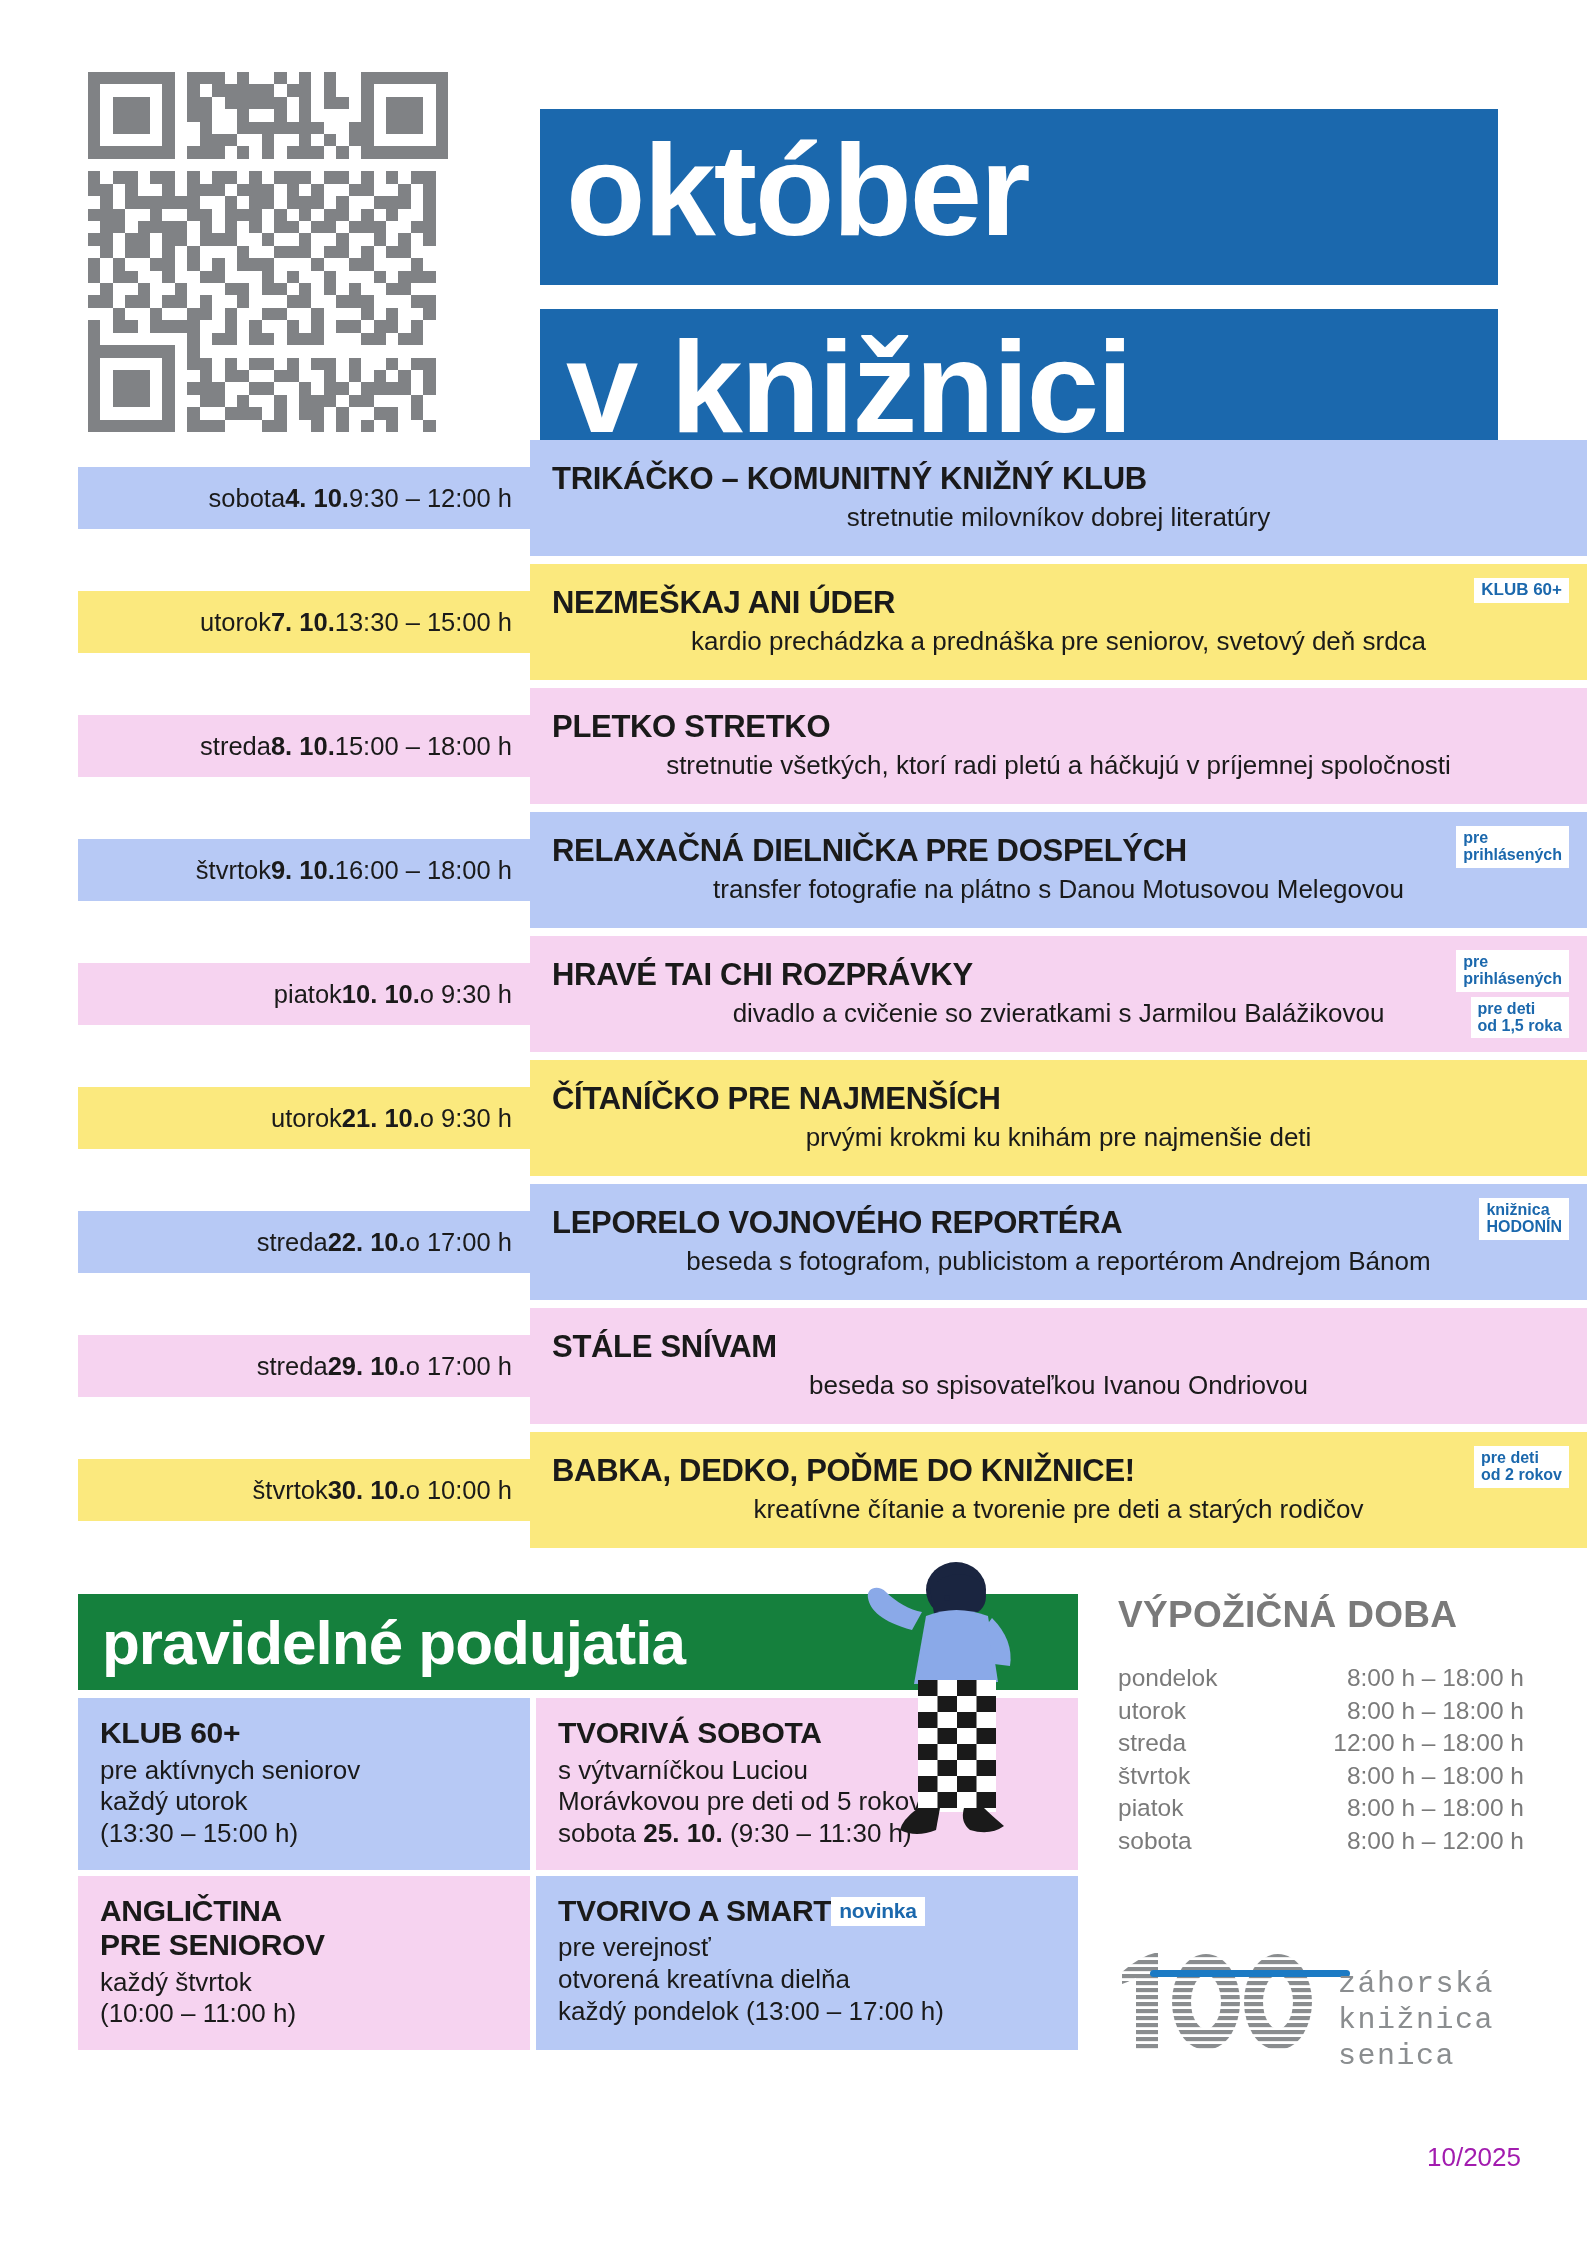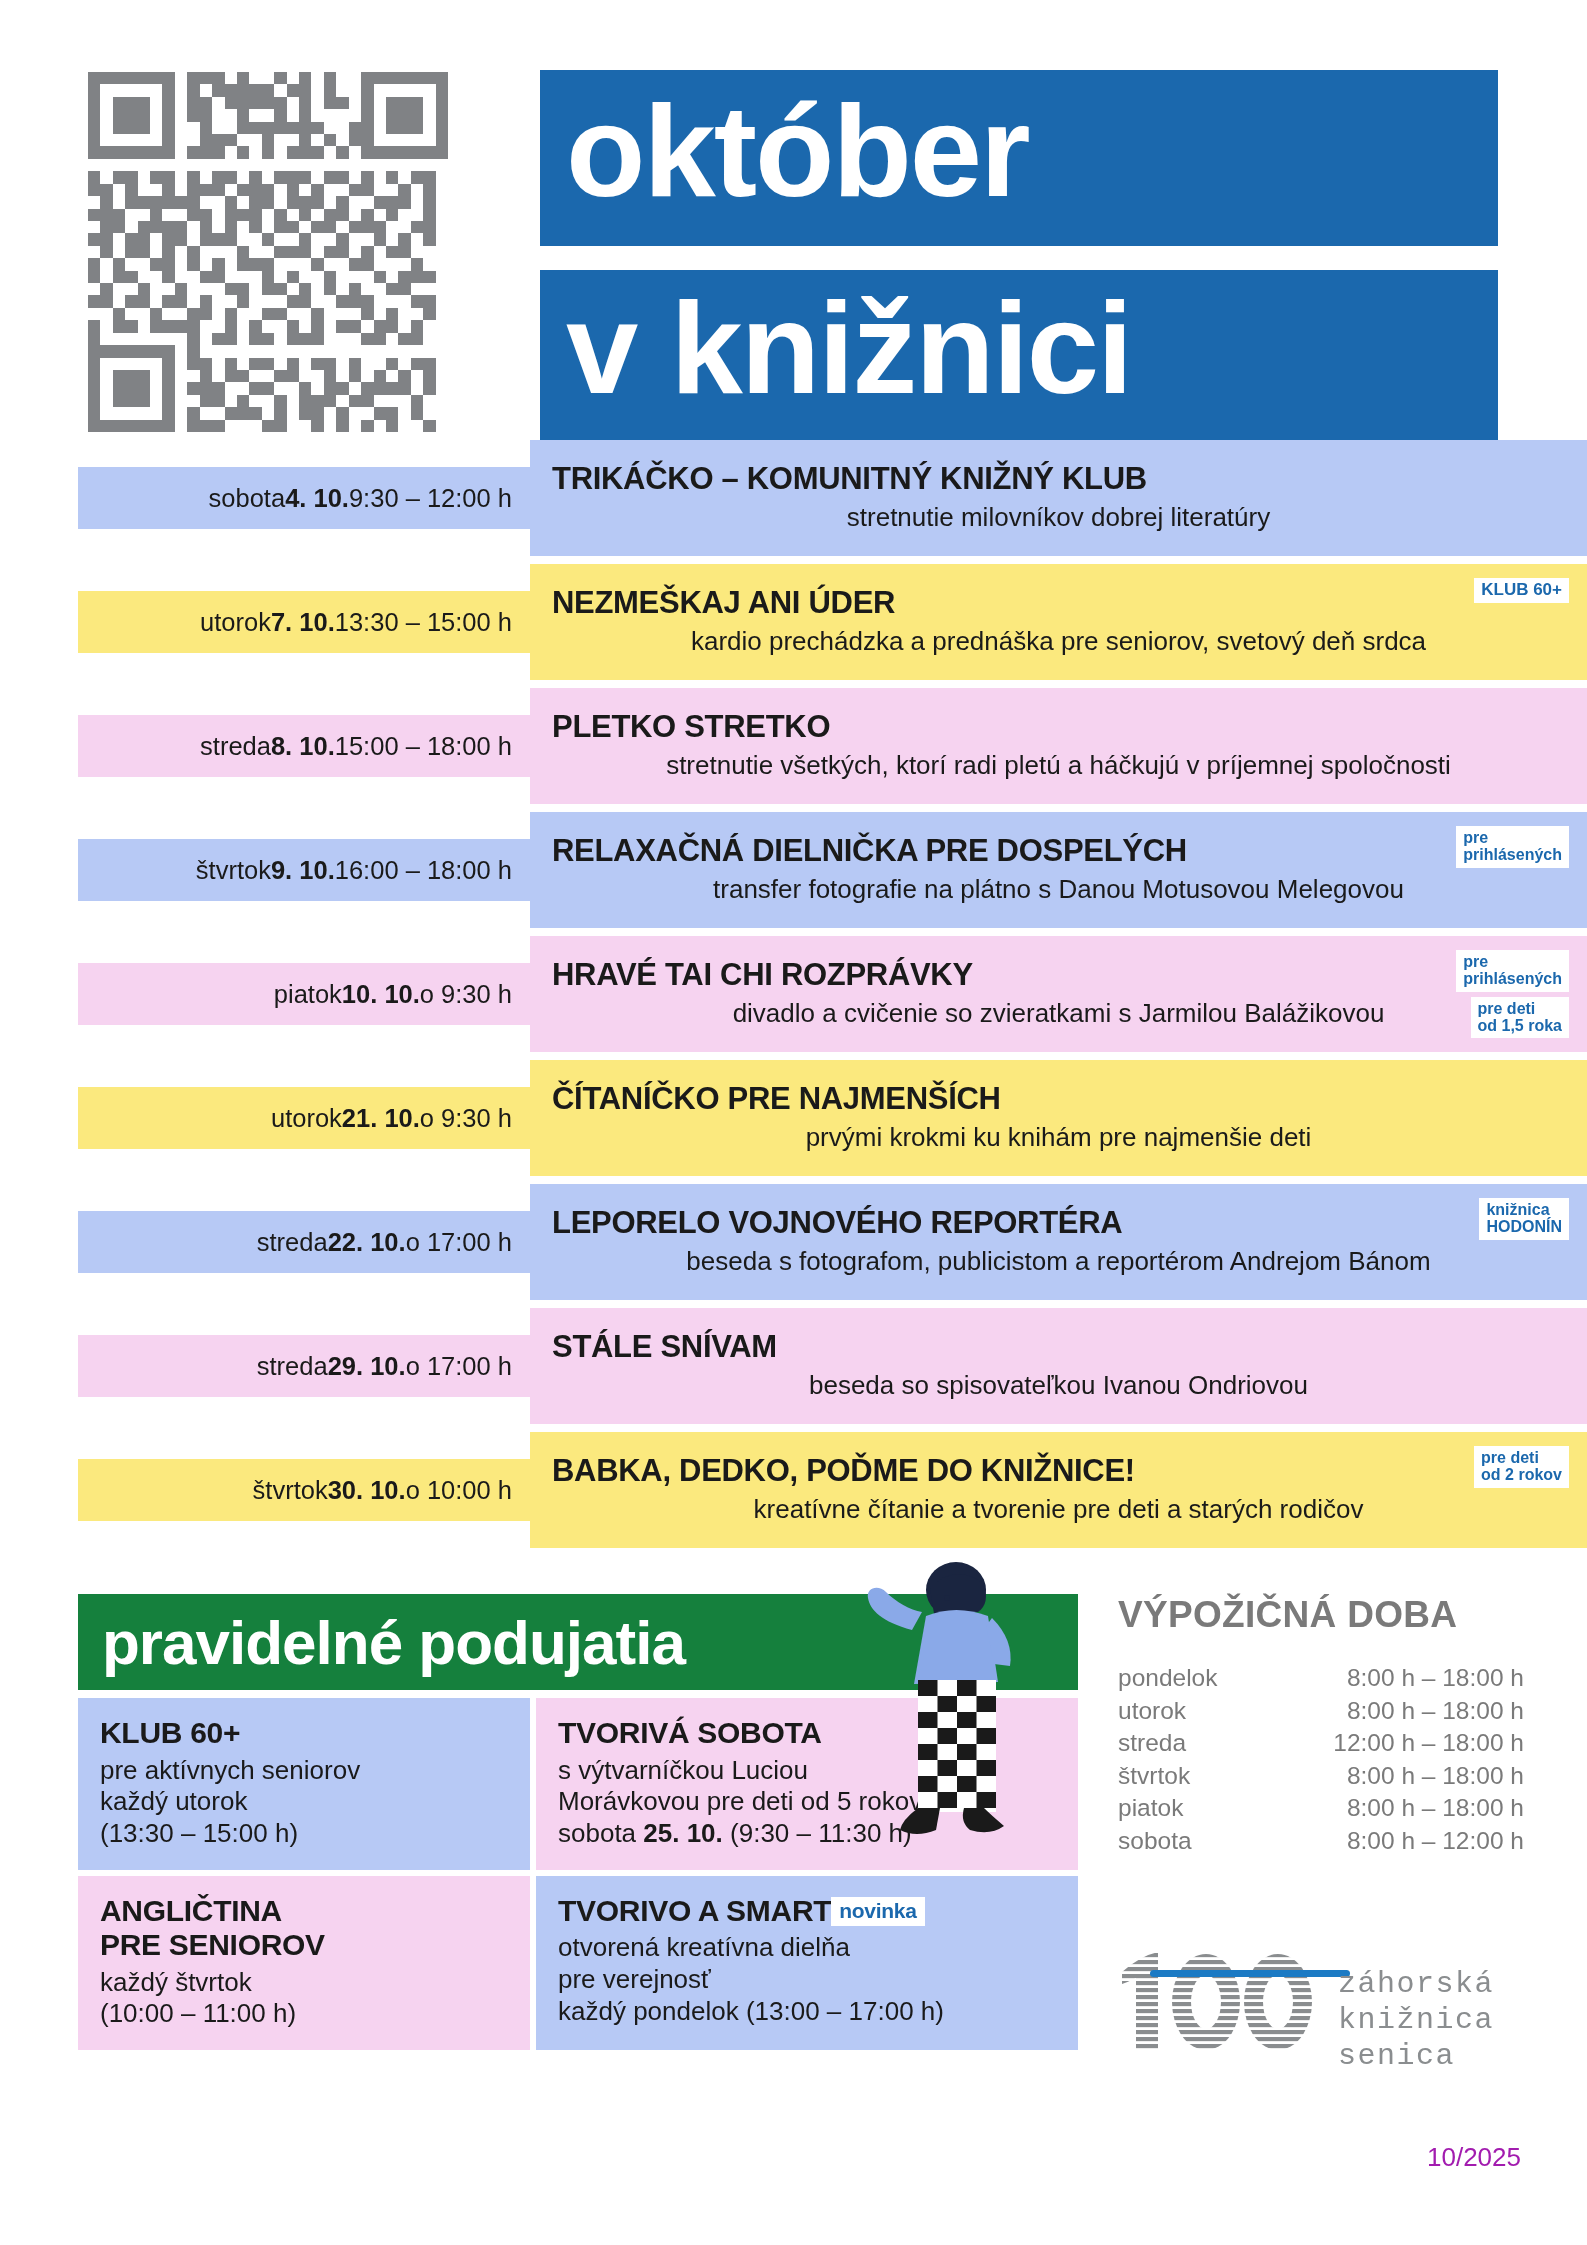--- a/index.html
+++ b/index.html
@@ -19,20 +19,21 @@
   .qr svg{display:block;width:360px;height:360px;}
 
   .title-block{position:absolute;left:540px;top:70px;width:958px;}
   .title-bar{
     background:#1b68ad;color:#fff;
     font-weight:700;
     letter-spacing:-2px;
     line-height:1;
     padding:6px 26px 20px 26px;
     box-sizing:border-box;
+    margin-top:39px;
   }
   .title-bar.one{font-size:130px;height:176px;display:flex;align-items:center;}
   .title-bar.two{font-size:130px;height:170px;margin-top:24px;display:flex;align-items:center;}
 
   
   .events{position:absolute;left:0;top:440px;width:1587px;}
   .event-row{
     position:relative;
     display:flex;
     align-items:stretch;
@@ -567,22 +568,22 @@
               <div>PRE SENIOROV</div>
             </div>
             <div class="reg-body">
               <div>každý štvrtok</div>
               <div>(10:00 – 11:00 h)</div>
             </div>
           </div>
           <div class="reg-cell right c-blue">
             <div class="reg-title">TVORIVO A SMART<span class="inline-badge">novinka</span></div>
             <div class="reg-body">
+              <div>pre verejnosť</div>
               <div>otvorená kreatívna dielňa</div>
-              <div>pre verejnosť</div>
               <div>každý pondelok (13:00 – 17:00 h)</div>
             </div>
           </div>
         </div>
       </div>
 
     <div class="mascot" style="position:absolute;left:852px;top:-36px;width:200px;height:300px;">
       <svg viewBox="0 0 200 300" width="200" height="300" aria-hidden="true">
         <path d="M60 72 C30 64 18 52 16 40 C14 30 26 26 34 34 C44 44 58 52 70 54 Z" fill="#8aa9e8"></path>
         <ellipse cx="104" cy="32" rx="30" ry="28" fill="#1a2540"></ellipse>

